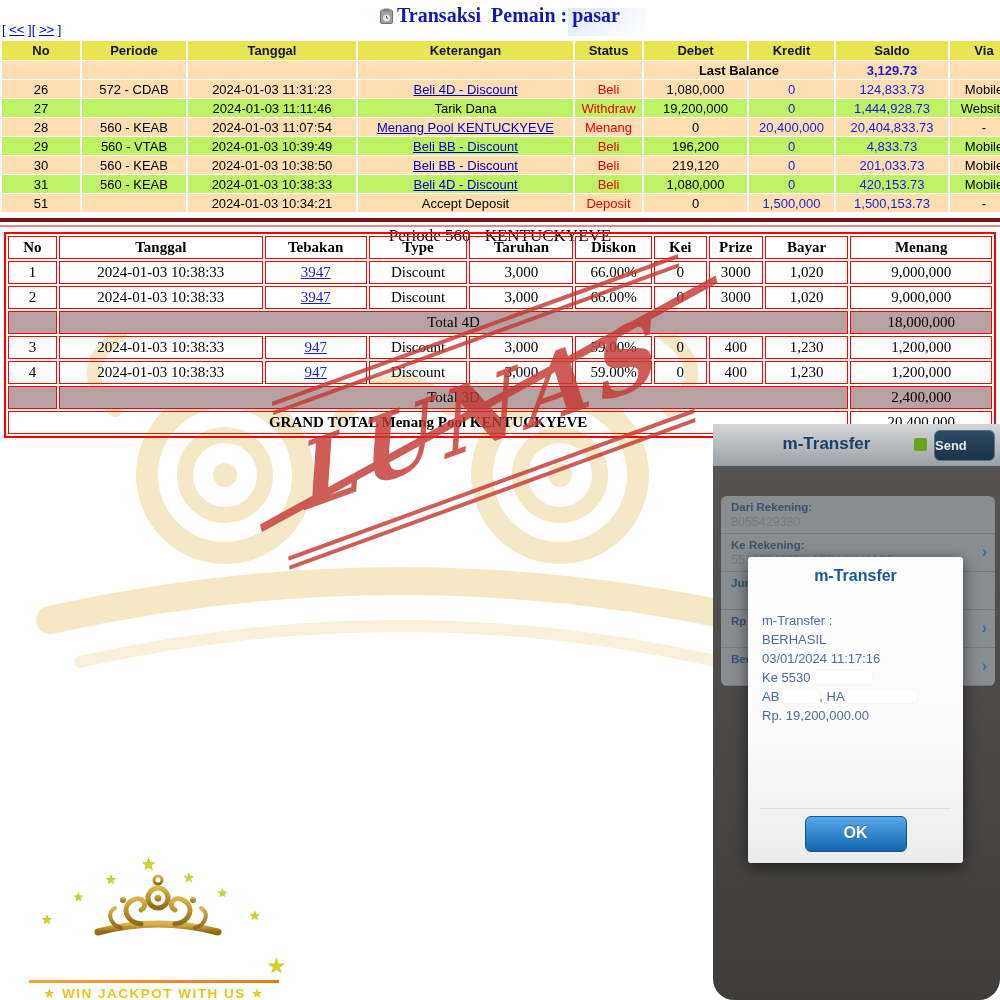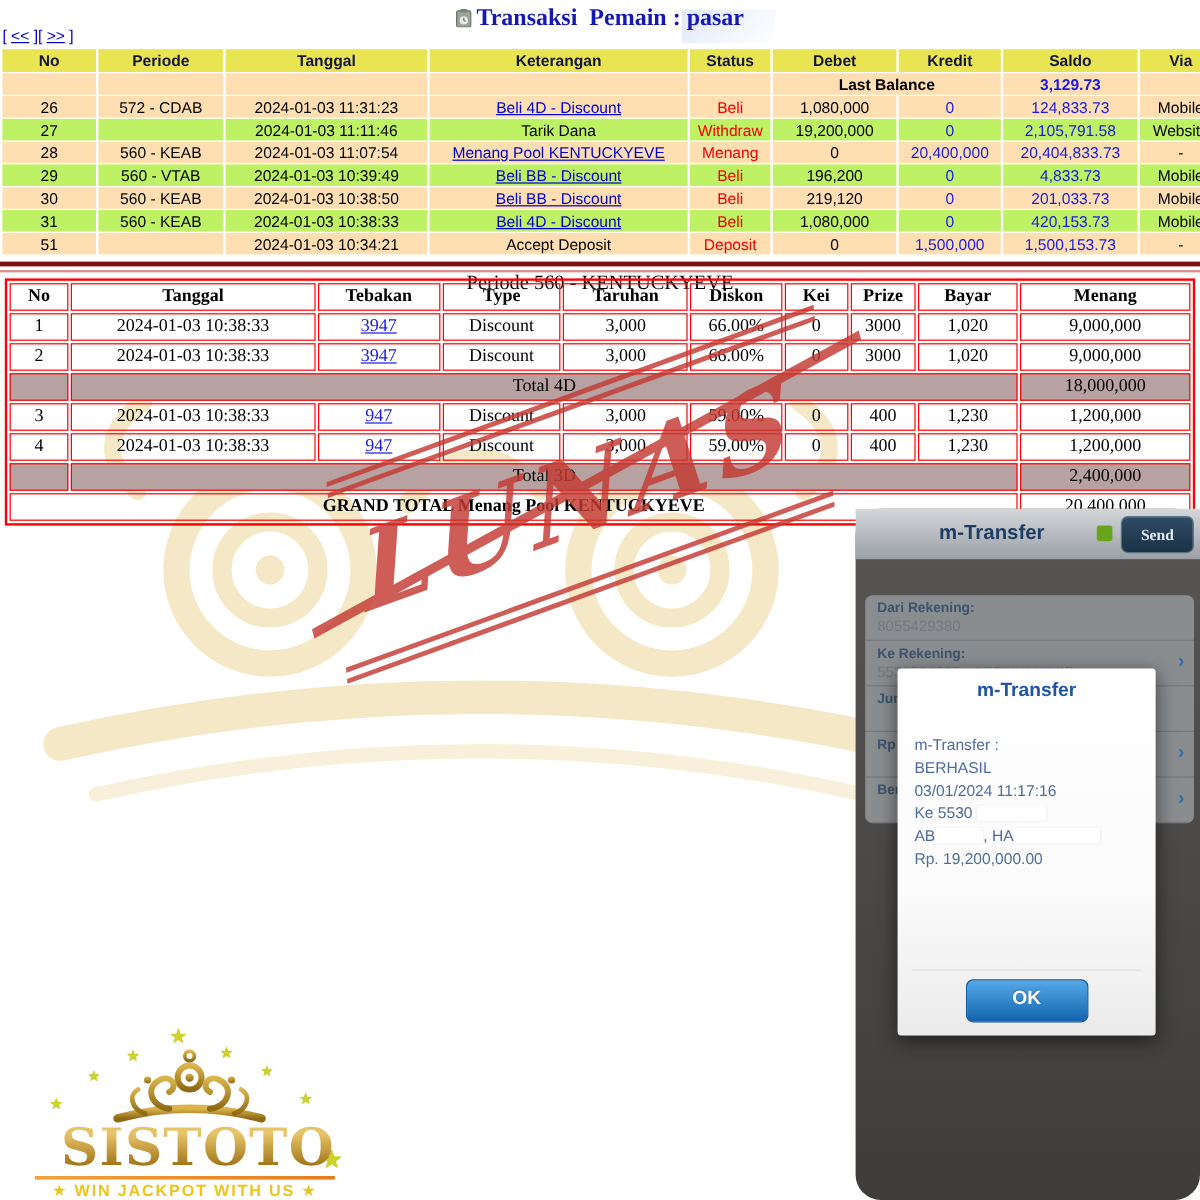--- a/index.html
+++ b/index.html
@@ -66,23 +66,23 @@
                 transform:rotate(-9deg);}
 
   
   #phone{left:713px;top:424px;width:287px;height:576px;z-index:4;
          background:linear-gradient(#585654,#3e3d3b);border-radius:21px;}
   #phone-bar{position:absolute;left:0;top:0;width:287px;height:42px;
              background:linear-gradient(#d4d7da,#9ba0a5);}
   #phone-bar .ptitle{position:absolute;left:0;right:60px;top:10px;text-align:center;
                      font-weight:bold;font-size:17px;color:#1c3e63;}
   #green-sq{position:absolute;right:73px;top:14px;width:13px;height:13px;background:#68a41c;border-radius:2px;}
-  #send-btn{position:absolute;right:5px;top:6px;width:59px;height:29px;line-height:29px;text-align:center;
+  #send-btn{position:absolute;right:5px;top:6px;width:59px;height:29px;line-height:29px;
             background:linear-gradient(#2e4c66,#1c3246);border:1px solid #5a7484;border-radius:6px;
-            color:#e2e8ec;font-size:13px;font-weight:bold;cursor:pointer;font-family:Liberation Serif, serif;}
+            color:#e2e8ec;font-size:13px;font-weight:bold;cursor:pointer;}
   #fields{position:absolute;left:8px;top:72px;right:5px;background:#8a8d90;border-radius:6px;overflow:hidden;}
   .field{position:relative;padding:5px 10px 4px 10px;border-bottom:1px solid #76787b;}
   .flabel{font-size:11.5px;font-weight:bold;color:#3b536f;}
   .fvalue{font-size:12.5px;color:#75797e;margin-top:2px;min-height:14px;}
   .chev{position:absolute;right:8px;top:50%;margin-top:-10px;color:#2e6cb3;font-weight:bold;font-size:16px;}
 
   #popup{position:absolute;left:35px;top:133px;width:215px;height:306px;z-index:5;
          background:linear-gradient(#ffffff 0%,#fbfbfb 60%,#ebebeb 100%);
          border-radius:3px;box-shadow:0 4px 16px rgba(0,0,0,.55);}
   #popup .ptit{margin-top:10px;text-align:center;font-weight:bold;font-size:16px;color:#1d55a8;}
@@ -196,21 +196,21 @@
           <td>Mobile</td>
         </tr>
         <tr class="grayrow">
           <td>27</td>
           <td></td>
           <td>2024-01-03 11:11:46</td>
           <td>Tarik Dana</td>
           <td class="status">Withdraw</td>
           <td>19,200,000</td>
           <td class="blue">0</td>
-          <td class="blue">2,105,791.58</td>
+          <td class="blue">1,444,928.73</td>
           <td>Website</td>
         </tr>
         <tr class="peach">
           <td>28</td>
           <td>560 - KEAB</td>
           <td>2024-01-03 11:07:54</td>
           <td><a>Menang Pool KENTUCKYEVE</a></td>
           <td class="status">Menang</td>
           <td>0</td>
           <td class="blue">20,400,000</td>
@@ -444,16 +444,15 @@
         <path d="M75,40 L75,52" stroke-width="5"></path>
         <path d="M58,54 C42,52 38,36 50,30 C60,25 66,36 58,40" stroke-width="5"></path>
         <path d="M92,54 C108,52 112,36 100,30 C90,25 84,36 92,40" stroke-width="5"></path>
         <path d="M38,58 C26,54 24,42 32,38" stroke-width="4"></path>
         <path d="M112,58 C124,54 126,42 118,38" stroke-width="4"></path>
         <circle cx="40" cy="30" r="3" fill="url(#gg)" stroke="none"></circle>
         <circle cx="110" cy="30" r="3" fill="url(#gg)" stroke="none"></circle>
       </g>
     </svg>
   </span>
-  <div id="logo-name">SISTOTO</div>
   <div id="logo-rule"></div>
   <div id="logo-tag">★ WIN JACKPOT WITH US ★</div>
 </div>
 
 </body></html>

